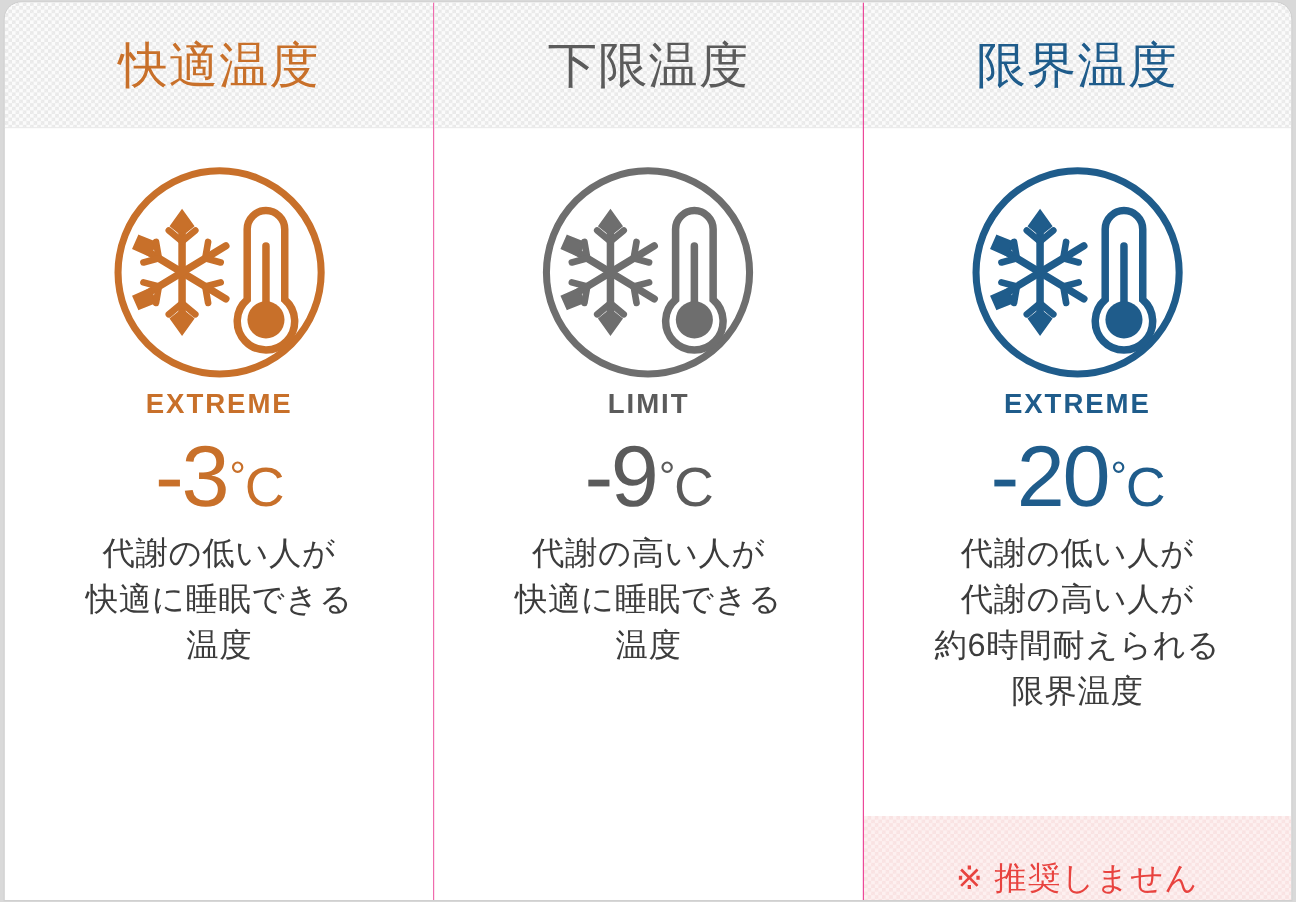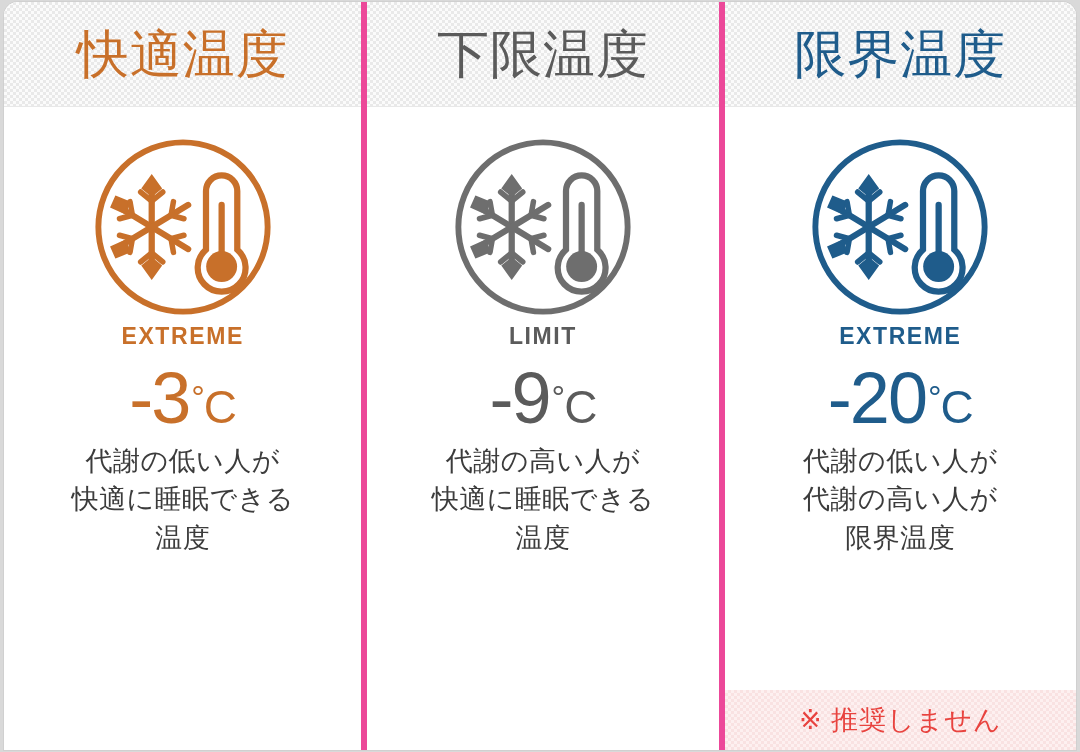--- a/index.html
+++ b/index.html
@@ -22,38 +22,38 @@
     overflow:hidden;
     box-shadow:0 0 0 1px rgba(0,0,0,0.04);
   }
   .cols{display:flex;width:100%;height:100%;}
   .col{
     position:relative;
     width:357.33px;height:100%;
     display:flex;flex-direction:column;
     box-sizing:border-box;
   }
-  .col + .col{border-left:6px solid #ec4899;}
+  .col + .col{border-left:1px solid #ec4899;}
 
   
   .col-head{
     height:104px;
     flex:0 0 104px;
     display:flex;align-items:center;justify-content:center;
     position:relative;
     border-bottom:1px solid #e8e8e8;
     background-color:#fbfbfb;
     background-image:
       linear-gradient(45deg,#e9e9e9 25%,transparent 25%,transparent 75%,#e9e9e9 75%),
       linear-gradient(45deg,#e9e9e9 25%,transparent 25%,transparent 75%,#e9e9e9 75%);
     background-size:6px 6px;
     background-position:0 0,3px 3px;
   }
   .col-head-title{
-    font-size:52px;
+    font-size:41px;
     font-weight:400;
     letter-spacing:1px;
     line-height:1;
     position:relative;
     text-shadow:0 0 1px rgba(255,255,255,.9);
   }
   .t-comfort{color:#c8702a;}
   .t-limit{color:#5b5b5b;}
   .t-extreme{color:#1f5c8b;}
 
@@ -96,22 +96,22 @@
     color:#3c3c3c;
     text-align:center;
     font-weight:400;
     letter-spacing:0.5px;
   }
   .desc div{white-space:nowrap;}
 
   
   .warn{
     position:absolute;left:0;right:0;bottom:0;
-    height:60px;
-    display:flex;align-items:center;justify-content:center;
+    height:70px;
+    display:flex;align-items:flex-end;justify-content:center;
     background-color:#fdf0f0;
     background-image:
       linear-gradient(45deg,#f9e2e2 25%,transparent 25%,transparent 75%,#f9e2e2 75%),
       linear-gradient(45deg,#f9e2e2 25%,transparent 25%,transparent 75%,#f9e2e2 75%);
     background-size:6px 6px;
     background-position:0 0,3px 3px;
   }
   .warn-text{
     font-size:27px;
     color:#e8433f;
@@ -287,20 +287,21 @@
           <div class="eng-label t-extreme">EXTREME</div>
           <div class="temp t-extreme">
             <span class="num">-</span>
               <span class="num">20</span>
               <span class="deg">°</span>
               <span class="cc">C</span>
           </div>
           <div class="desc">
             <div>代謝の低い人が</div>
             <div>代謝の高い人が</div>
+            <div>約6時間耐えられる</div>
             <div>限界温度</div>
           </div>
           <div class="spacer"></div>
           <div class="warn">
             <span class="warn-text">※ 推奨しません</span>
           </div>
         </div>
       </div>
 
     </div>

